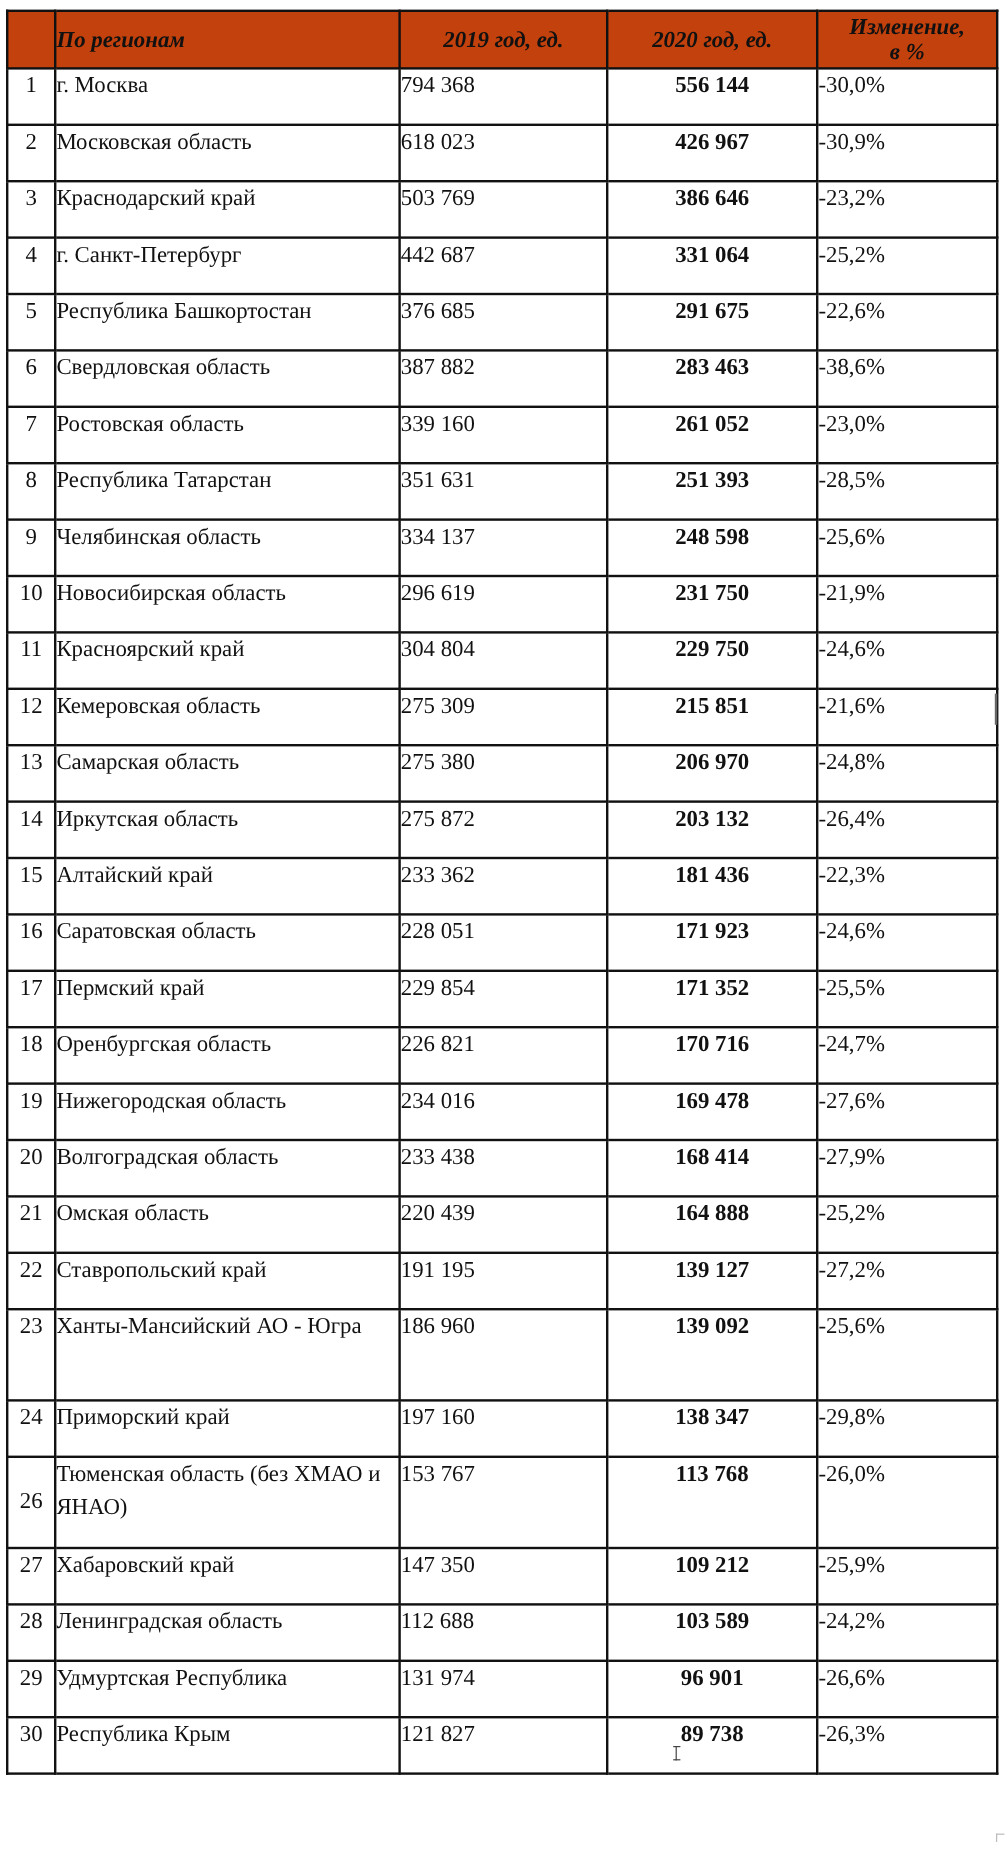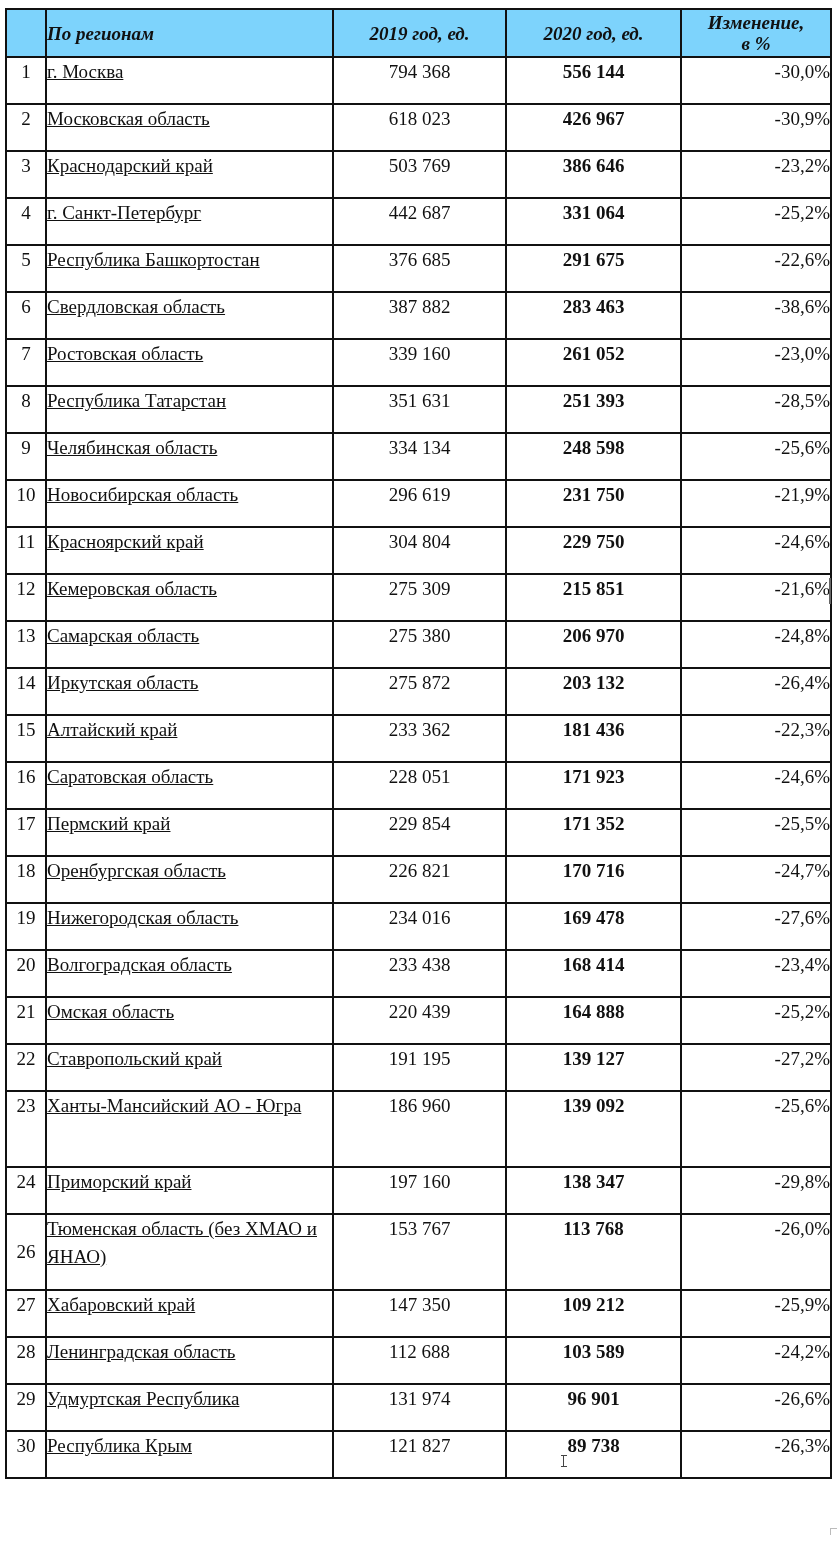--- a/index.html
+++ b/index.html
@@ -9,33 +9,33 @@
     position: absolute; left: 5px; top: 8px;
     border-collapse: collapse; table-layout: fixed;
     width: 825px;
   }
   table.regions th, table.regions td {
     border: 2px solid #111;
     font-size: 19px; line-height: 28px;
     vertical-align: top; padding: 0;
   }
   table.regions th {
-    background: #7dd3fc; font-style: italic; font-weight: bold;
+    background: #c2410c; font-style: italic; font-weight: bold;
     height: 46px; vertical-align: middle; line-height: 21px;
   }
   th.c-name { text-align: left; padding-left: 9px; }
   th.c-num, th.c-chg { }
   td { height: 45px; }
   tr.tall td { height: 74px; }
   td.c-idx { text-align: center; padding-top: 1px; }
   tr.mid td.c-idx { vertical-align: middle; margin-left: 20px; }
-  td.c-name { padding-left: 9px; padding-top: 1px; text-decoration: underline; }
-  td.c-y19 { text-align: center; padding-top: 1px; padding-left: 0; }
+  td.c-name { padding-left: 9px; padding-top: 1px; }
+  td.c-y19 { text-align: left; padding-top: 1px; padding-left: 0; }
   td.c-y20 { text-align: center; font-weight: bold; padding-top: 1px; margin-left: 13px; }
-  td.c-chg { text-align: right; padding-top: 1px; margin-left: 31px; }
+  td.c-chg { text-align: left; padding-top: 1px; margin-left: 31px; }
   col.w-idx { width: 40px; }
   col.w-name { width: 287px; }
   col.w-y19 { width: 173px; }
   col.w-y20 { width: 175px; }
   col.w-chg { width: 150px; }
   .edge-mark { position: absolute; left: 829px; top: 578px; width: 2px; height: 26px; background: #666; }
   .corner-mark { position: absolute; left: 830px; top: 1528px; width: 6px; height: 6px;
                  border-top: 1px solid #bbb; border-left: 1px solid #bbb; }
   .text-cursor { position: absolute; left: 563px; top: 1455px; width: 5px; height: 12px;
                  border-left: 1px solid #444; }
@@ -119,21 +119,21 @@
       <tr>
         <td class="c-idx">8</td>
         <td class="c-name">Республика Татарстан</td>
         <td class="c-y19">351 631</td>
         <td class="c-y20">251 393</td>
         <td class="c-chg">-28,5%</td>
       </tr>
       <tr>
         <td class="c-idx">9</td>
         <td class="c-name">Челябинская область</td>
-        <td class="c-y19">334 134</td>
+        <td class="c-y19">334 137</td>
         <td class="c-y20">248 598</td>
         <td class="c-chg">-25,6%</td>
       </tr>
       <tr>
         <td class="c-idx">10</td>
         <td class="c-name">Новосибирская область</td>
         <td class="c-y19">296 619</td>
         <td class="c-y20">231 750</td>
         <td class="c-chg">-21,9%</td>
       </tr>
@@ -198,21 +198,21 @@
         <td class="c-name">Нижегородская область</td>
         <td class="c-y19">234 016</td>
         <td class="c-y20">169 478</td>
         <td class="c-chg">-27,6%</td>
       </tr>
       <tr>
         <td class="c-idx">20</td>
         <td class="c-name">Волгоградская область</td>
         <td class="c-y19">233 438</td>
         <td class="c-y20">168 414</td>
-        <td class="c-chg">-23,4%</td>
+        <td class="c-chg">-27,9%</td>
       </tr>
       <tr>
         <td class="c-idx">21</td>
         <td class="c-name">Омская область</td>
         <td class="c-y19">220 439</td>
         <td class="c-y20">164 888</td>
         <td class="c-chg">-25,2%</td>
       </tr>
       <tr>
         <td class="c-idx">22</td>

